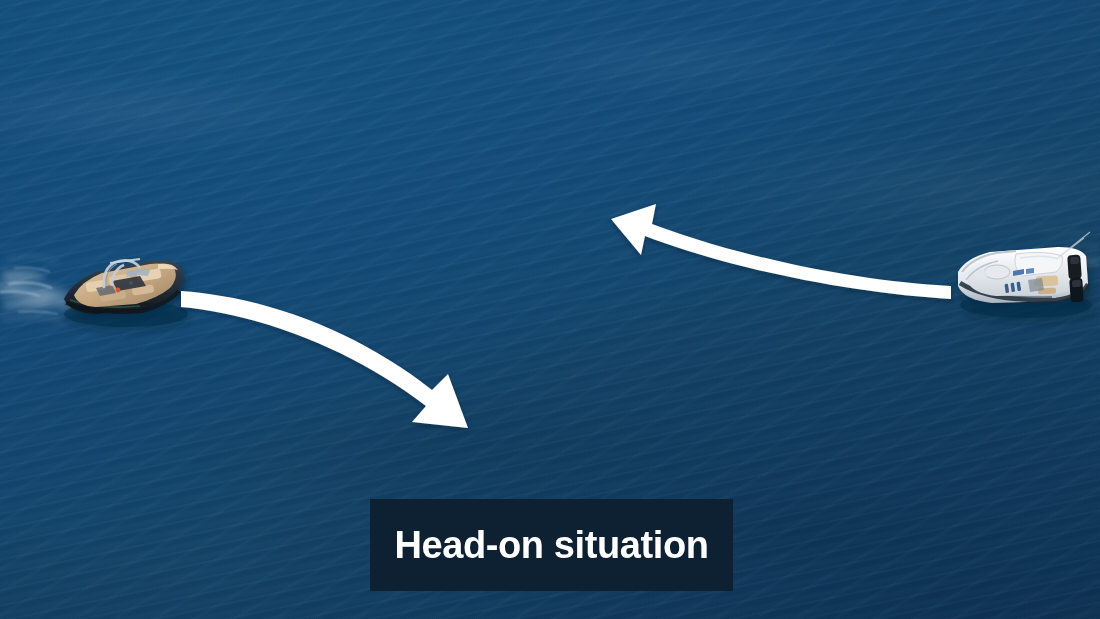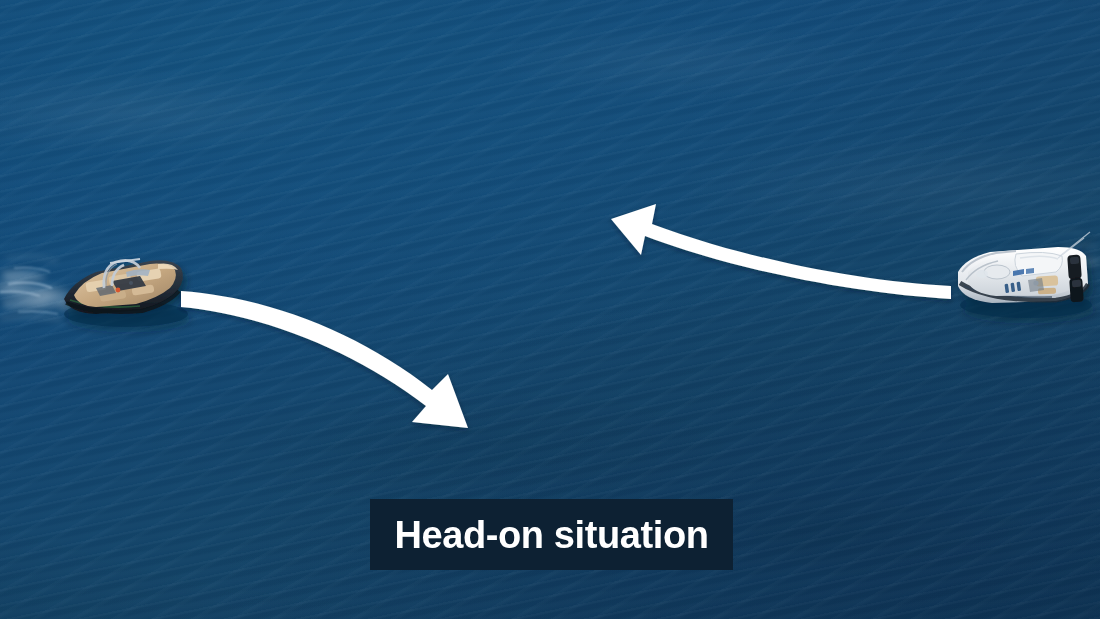--- a/index.html
+++ b/index.html
@@ -77,21 +77,21 @@
     width: 1100px;
     height: 619px;
   }
 
   
   .caption-box {
     position: absolute;
     left: 370px;
     top: 499px;
     width: 363px;
-    height: 71px;
+    height: 92px;
     background: #0d2133;
     display: flex;
     align-items: center;
     justify-content: center;
   }
   .caption-text {
     color: #ffffff;
     font-size: 38px;
     font-weight: 700;
     letter-spacing: -0.4px;

